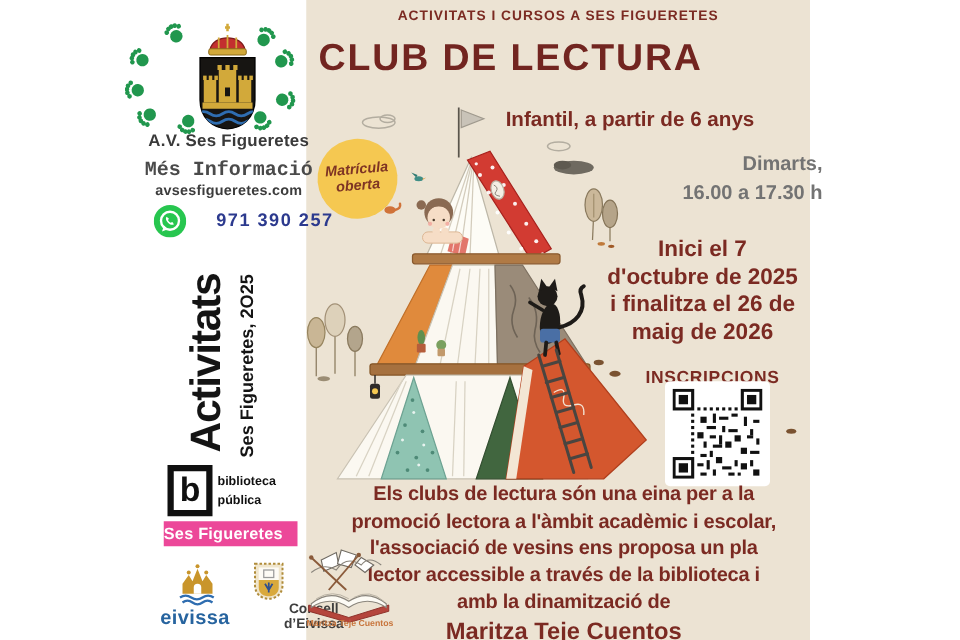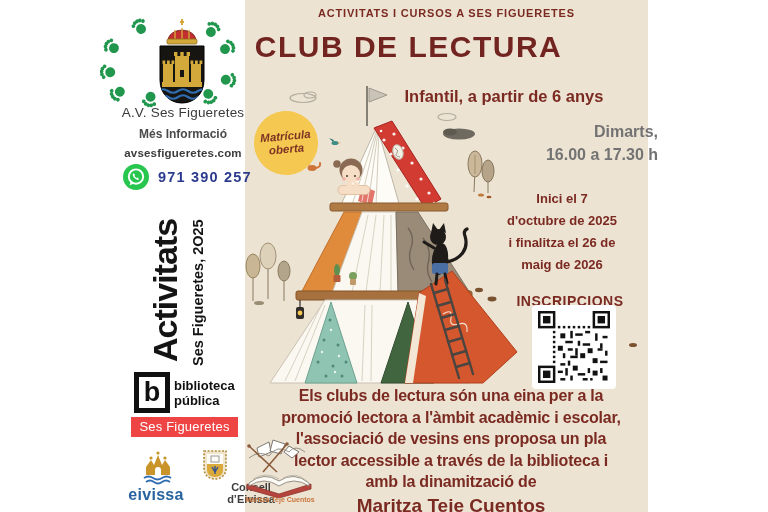--- a/index.html
+++ b/index.html
@@ -3,46 +3,46 @@
 <meta charset="utf-8">
 <style>
   * { margin:0; padding:0; box-sizing:border-box; }
   html,body { width:768px; height:512px; }
   body { font-family:"Liberation Sans", sans-serif; background:#ffffff; overflow:hidden; }
   .canvas { position:relative; width:768px; height:512px; background:#ffffff; }
   .abs { position:absolute; }
 
   
   .l-center { left:106px; width:154px; text-align:center; }
-  .org-name { top:105px; font-size:13.5px; font-weight:400; color:#3a3a3a; letter-spacing:.2px; }
-  .more-info { top:127px; font-size:12px; font-weight:700; color:#4a4a4a; }
+  .org-name { top:105px; font-size:13.5px; font-weight:700; color:#3a3a3a; letter-spacing:.2px; }
+  .more-info { top:127px; font-size:16px; font-weight:700; color:#4a4a4a;font-family:Liberation Mono, monospace; }
   .website { top:147px; font-size:11.5px; font-weight:800; color:#3c3c3c; letter-spacing:.2px; }
-  .phone-row { left:123px; top:164px; display:flex; align-items:center; gap:9px; }
+  .phone-row { left:123px; top:164px; display:flex; align-items:center; gap:24px; }
   .phone-num { font-size:14.5px; font-weight:800; color:#2c3a8e; letter-spacing:1.2px; }
 
   .vert { writing-mode:vertical-rl; transform:rotate(180deg); color:#141414; text-align:center; }
   .vert-title { left:146px; top:210px; height:160px; width:42px; font-size:34px; font-weight:900; letter-spacing:-1px; }
   .vert-sub { left:190px; top:214px; height:158px; width:22px; font-size:14.5px; font-weight:800; }
 
   .lib-square { left:134px; top:372px; width:36px; height:41px; border:5px solid #101010;
     display:flex; align-items:center; justify-content:center; font-size:27px; font-weight:900; color:#101010; }
-  .lib-name { left:174px; top:378px; width:70px; text-align:left; font-size:13px; font-weight:800; color:#101010; line-height:15px; }
-  .lib-banner { left:131px; top:417px; width:107px; height:20px; background:#ef4444; color:#fff;
-    font-size:13px; font-weight:400; text-align:center; line-height:20px; letter-spacing:.2px; }
+  .lib-name { left:174px; top:378px; width:70px; text-align:left; font-size:10px; font-weight:800; color:#101010; line-height:15px; }
+  .lib-banner { left:131px; top:417px; width:107px; height:20px; background:#ec4899; color:#fff;
+    font-size:13px; font-weight:700; text-align:left; line-height:20px; letter-spacing:.2px; }
 
   .eivissa-label { left:124px; top:486px; width:64px; text-align:center; font-size:16px; font-weight:800; color:#27649f; letter-spacing:.3px; }
   .consell-label { left:188px; top:481px; width:54px; text-align:center; font-size:11px; font-weight:800; color:#3e3e3e; line-height:12px;margin-left:36px; }
 
   
   .panel { left:245px; top:0; width:403px; height:512px; background:#ece3d3; }
   .kicker { left:245px; top:7px; width:403px; text-align:center; font-size:11px; font-weight:800; letter-spacing:.8px; color:#7b2a22; }
   .title { left:245px; top:30px; width:327px; text-align:center; font-size:30px; font-weight:900; letter-spacing:1.5px; color:#722520; }
   .audience { left:375px; top:87px; width:258px; text-align:center; font-size:16.5px; font-weight:800; color:#7b2a22; }
   .schedule { left:472px; top:120px; width:186px; text-align:right; font-size:16px; font-weight:800; color:#737373; line-height:23px; }
-  .dates { left:466px; top:188px; width:192px; text-align:center; font-size:13px; font-weight:800; color:#7b2a22; line-height:22px; }
+  .dates { left:466px; top:188px; width:192px; text-align:center; font-size:18px; font-weight:800; color:#7b2a22; line-height:22px; }
   .inscr { left:503px; top:293px; width:134px; text-align:center; font-size:14px; font-weight:800; letter-spacing:.5px; color:#7b2a22; }
   .qr-box { left:532px; top:305px; width:84px; height:84px; background:#ffffff; border-radius:4px; padding:6px; }
 
   .badge { left:254px; top:111px; width:64px; height:64px; border-radius:50%; background:#f5c851;
     display:flex; flex-direction:column; align-items:center; justify-content:center; transform:rotate(-5deg); z-index:3; }
   .badge div { font-size:11.5px; font-weight:700; font-style:italic; color:#7e3424; line-height:13px; }
 
   .para { left:256px; top:385px; width:390px; text-align:center; }
   .para-line { font-size:16px; font-weight:800; color:#7b2a22; line-height:21.5px; letter-spacing:-.2px; }
   .organizer { font-size:19px; font-weight:800; color:#7b2a22; line-height:24px; margin-top:1px; }

